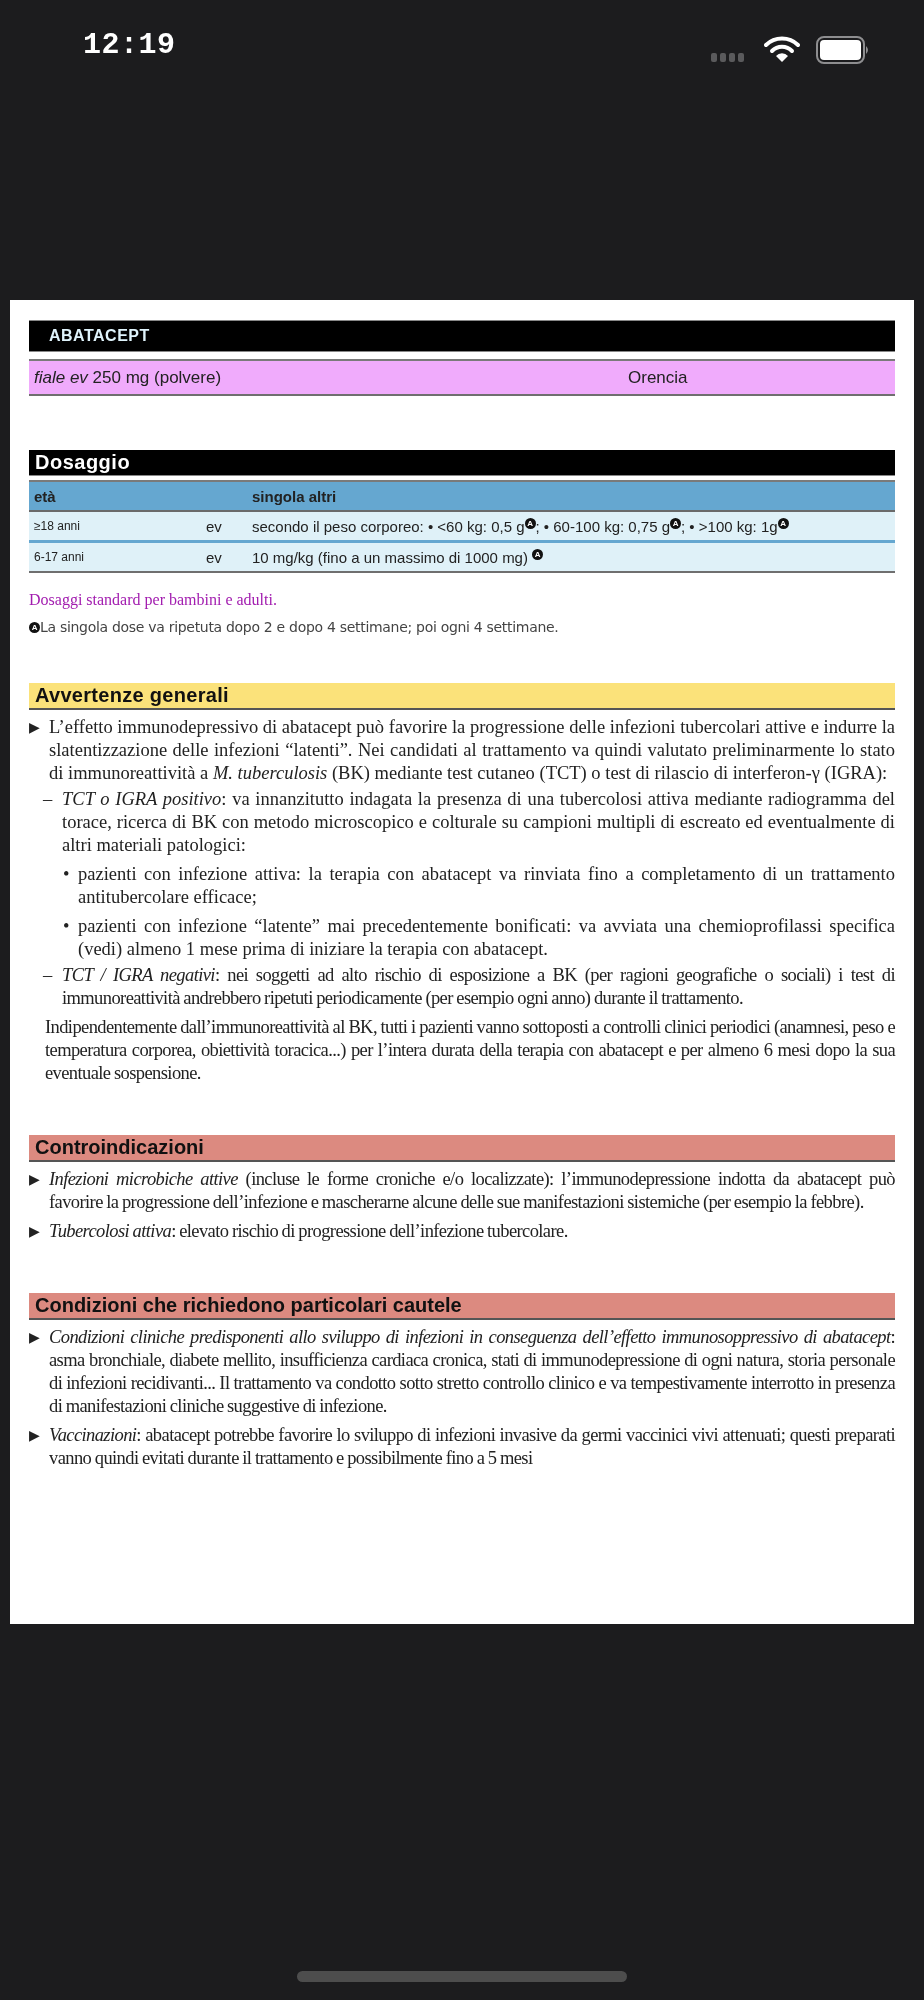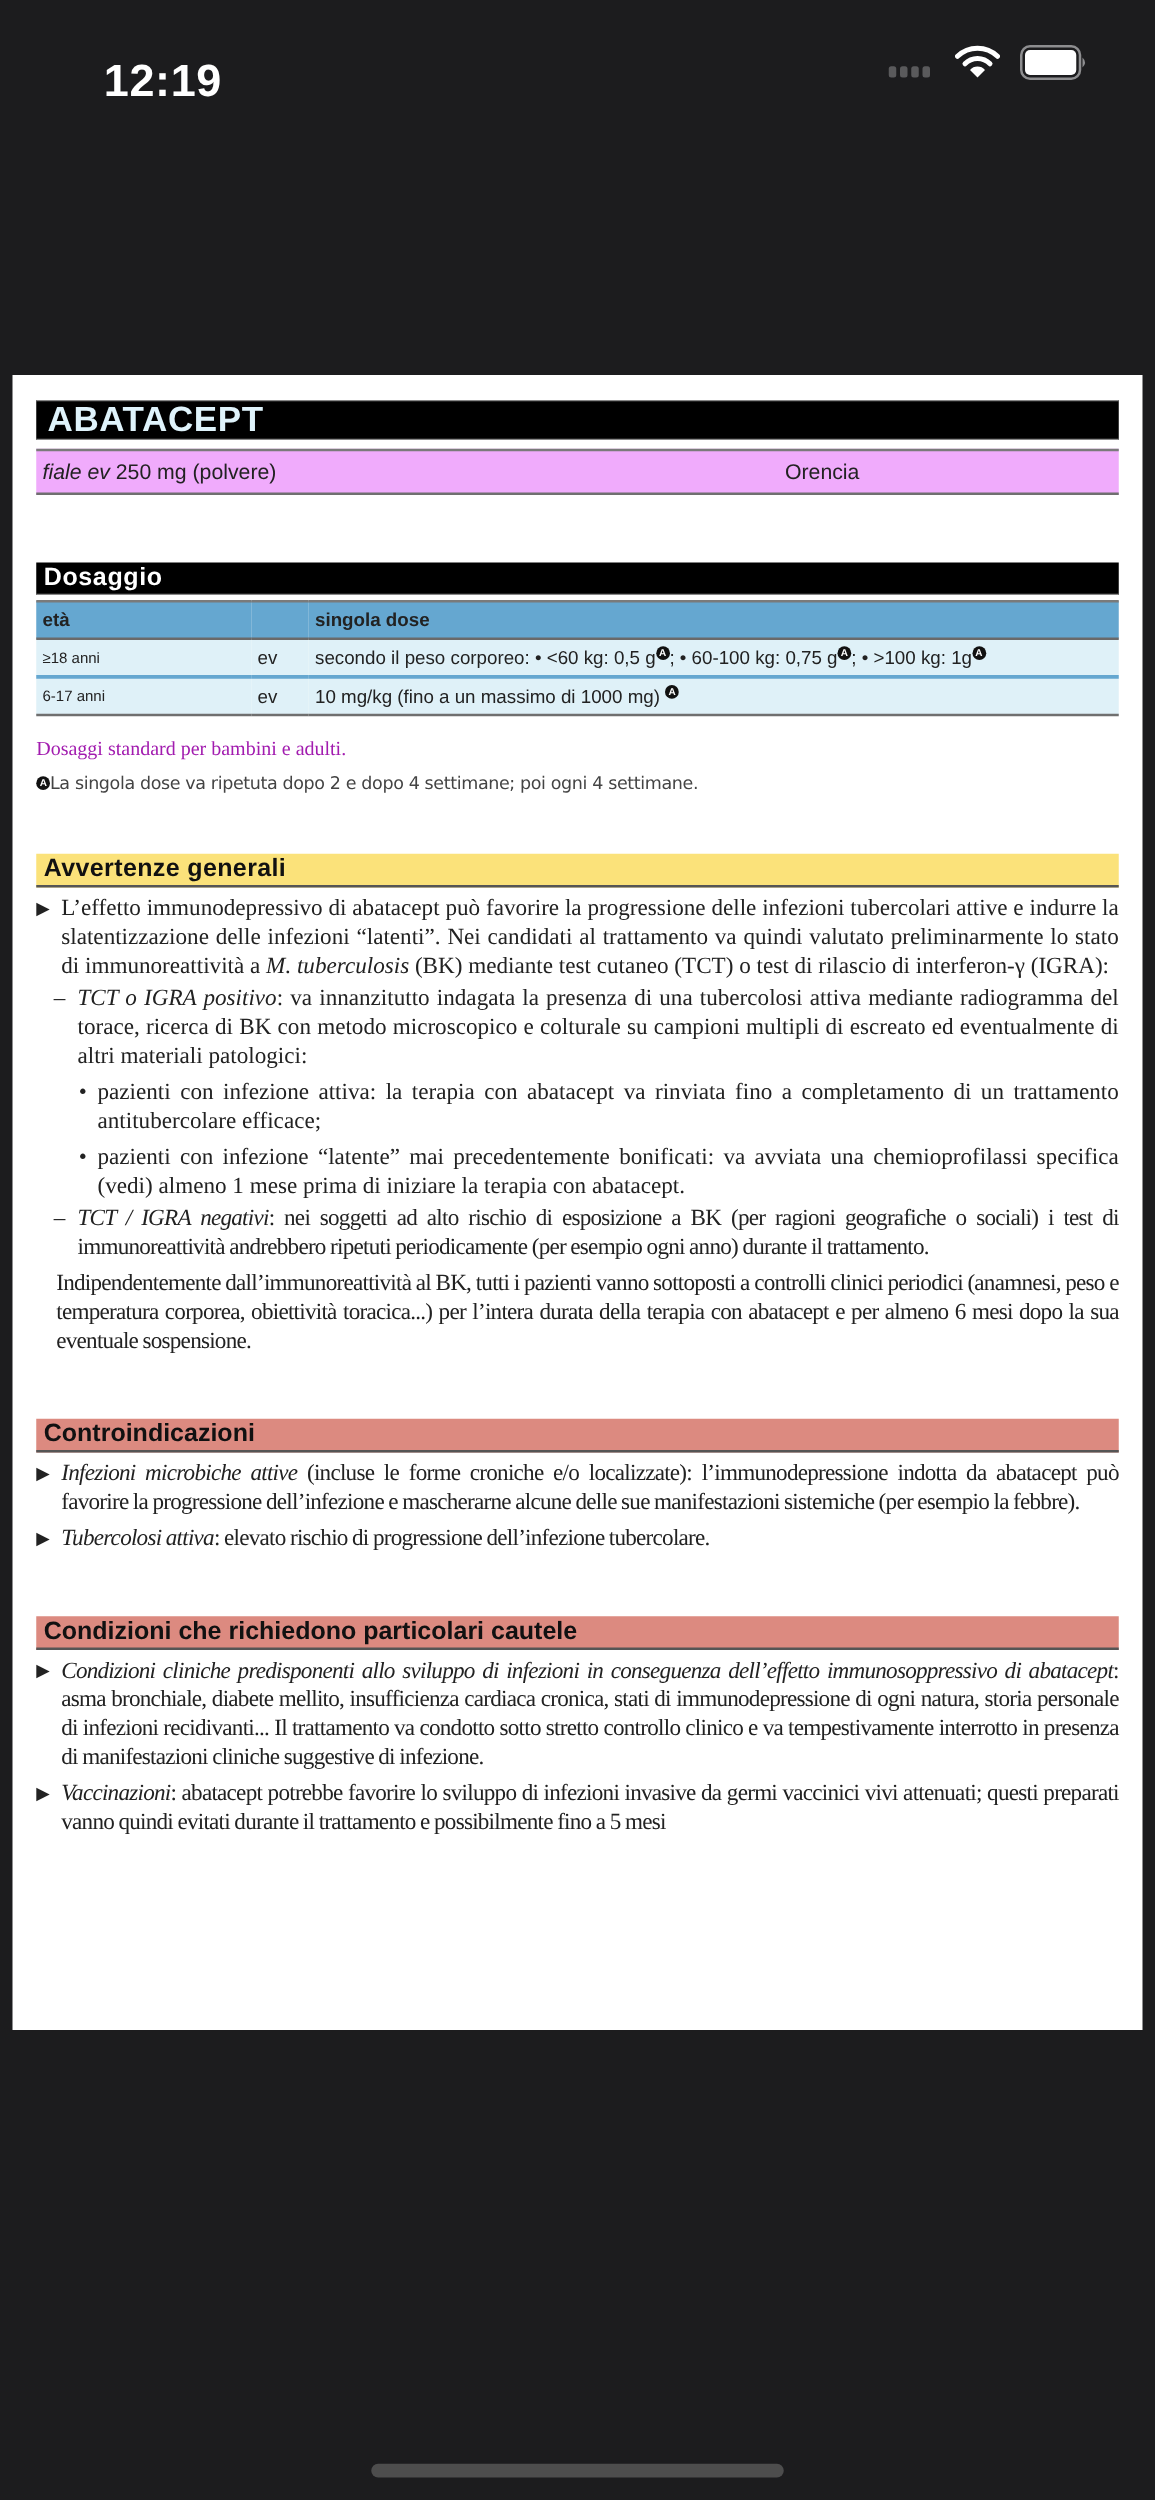--- a/index.html
+++ b/index.html
@@ -2,32 +2,32 @@
 <html><head>
 <meta charset="utf-8">
 <style>
   html, body { margin:0; padding:0; }
   body {
     width:924px; height:2000px; background:#1c1c1e; position:relative; overflow:hidden;
     font-family:"Liberation Serif", serif;
   }
   
   .status-bar { position:absolute; left:0; top:0; width:924px; height:100px; }
-  .time { position:absolute; left:83px; top:28px; color:#fff; font-family:Liberation Sans, sans-serif; font-size:36px; font-weight:bold; letter-spacing:0.5px;margin-top:16px; }
+  .time { position:absolute; left:83px; top:28px; color:#fff; font-family:Liberation Mono, monospace; font-size:30px; font-weight:bold; letter-spacing:0.5px; }
   .signal { position:absolute; left:711px; top:53px; display:flex; gap:3px; }
   .signal span { width:6px; height:9px; border-radius:2px; background:#5a5a5c; display:block; }
   .wifi { position:absolute; left:764px; top:34px; width:36px; height:30px; }
   .battery { position:absolute; left:816px; top:36px; width:54px; height:28px; }
 
   
   .page { position:absolute; left:10px; top:300px; width:904px; height:1324px; background:#fff; }
   .content { position:absolute; left:19px; top:20px; width:866px; }
 
   .drug-title { background:#000; height:30px; margin-top:0; border-top:1px solid #888; border-bottom:1px solid #888; display:flex; align-items:center; }
-  .drug-title span { color:#dff3fb; font-family:"Liberation Sans", sans-serif; font-weight:bold; font-size:28px; padding-left:9px; letter-spacing:0.5px; }
+  .drug-title span { color:#dff3fb; font-family:"Liberation Sans", sans-serif; font-weight:bold; font-size:16px; padding-left:20px; letter-spacing:0.5px; }
 
   .product-row { margin-top:7px; background:#f0abfc; border-top:2px solid #7a7a7a; border-bottom:2px solid #6f6f6f; height:33px; display:flex; align-items:center; font-family:"Liberation Sans", sans-serif; font-size:17px; color:#222; position:relative; }
   .product-row .form { padding-left:5px; }
   .product-row .form i { font-style:italic; }
   .product-row .brand { position:absolute; left:599px; }
 
   .sec-head { height:25px; display:flex; align-items:center; font-family:"Liberation Sans", sans-serif; font-weight:bold; font-size:20px; padding-left:6px; border-bottom:2px solid #555; }
   .sec-head.black { background:#000; color:#fff; margin-top:54px; border-bottom:1px solid #888; letter-spacing:0.5px;}
   .sec-head.yellow { background:#fbe27a; color:#111; letter-spacing:0.3px; }
   .sec-head.red { background:#dc8a80; color:#111; }
@@ -96,21 +96,21 @@
       <span class="form"><i>fiale ev</i><span> 250 mg (polvere)</span></span>
       <span class="brand">Orencia</span>
     </div>
 
     <div class="sec-head black">Dosaggio</div>
     <table class="dose">
       <thead>
         <tr>
           <th>età</th>
           <th></th>
-          <th>singola dose</th>
+          <th>singola altri</th>
         </tr>
       </thead>
       <tbody>
         <tr class="r1">
           <td class="age">≥18 anni</td>
           <td class="route">ev</td>
           <td><span>secondo il peso corporeo: • &lt;60 kg: 0,5 g</span><span class="note-A">A</span><span>; • 60-100 kg: 0,75 g</span><span class="note-A">A</span><span>; • &gt;100 kg: 1g</span><span class="note-A">A</span></td>
         </tr>
         <tr class="r2">
           <td class="age">6-17 anni</td>

